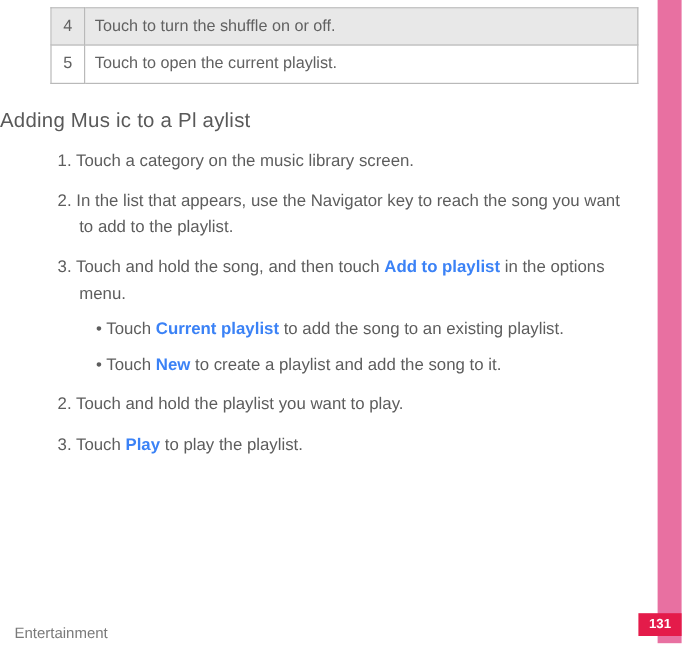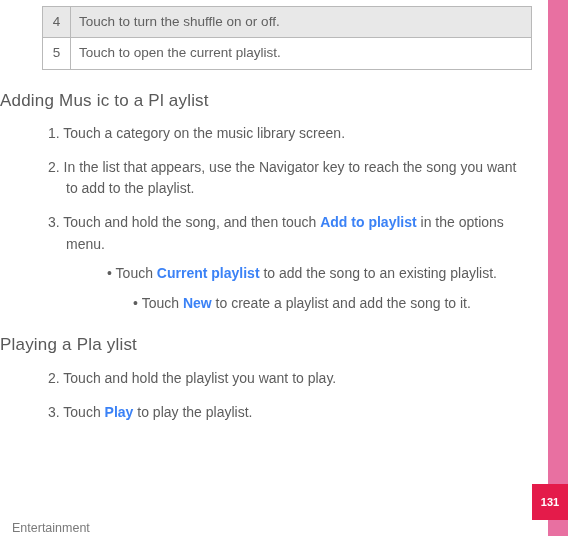--- a/index.html
+++ b/index.html
@@ -22,23 +22,23 @@
     position: absolute;
     right: 5px;
     top: 0;
     width: 20px;
     height: 536px;
     background: #e870a1;
   }
   .page-num-block {
     position: absolute;
     right: 5px;
-    bottom: 22px;
+    bottom: 12px;
     width: 36px;
-    height: 36px;
+    height: 19px;
     background: #e41b4a;
     color: #fff;
     font-size: 11px;
     font-weight: bold;
     display: flex;
     align-items: center;
     justify-content: center;
   }
   table.opts {
     width: 490px;
@@ -79,21 +79,20 @@
     margin-top: 8px;
     margin-left: 14px;
   }
   ul.bullets li {
     margin-bottom: 9px;
     font-size: 14px;
     color: #5d5d5d;
     padding-left: 12px;
     text-indent: -12px;
     line-height: 1.5;
-    text-align: center;
   }
   .bold { font-weight: bold; color:#3b82f6; }
   .footer-label {
     position: absolute;
     left: 12px;
     bottom: 4px;
     font-size: 12.5px;
     color: #7a7a7a;
   }
 </style>
@@ -126,21 +125,20 @@
     <li><span>1.</span> <span>Touch a category on the music library screen.</span></li>
     <li><span>2.</span> <span>In the list that appears, use the Navigator key to reach the song you want to add to the playlist.</span></li>
     <li><span>3.</span> <span>Touch and hold the song, and then touch </span><span class="bold">Add to playlist</span><span> in the options menu.</span>
       <ul class="bullets">
         <li>• <span>Touch </span><span class="bold">Current playlist</span><span> to add the song to an existing playlist.</span></li>
         <li>• <span>Touch </span><span class="bold">New</span><span> to create a playlist and add the song to it.</span></li>
       </ul>
     </li>
   </ol>
 
-  <h2 class="section">Playing a  Pla ylist</h2>
 
   <ol class="steps">
     <li><span>2.</span> <span>Touch and hold the playlist you want to play.</span></li>
     <li><span>3.</span> <span>Touch </span><span class="bold">Play</span><span> to play the playlist.</span></li>
   </ol>
 
   <div class="footer-label">Entertainment</div>
 </div>
 
 </body></html>

